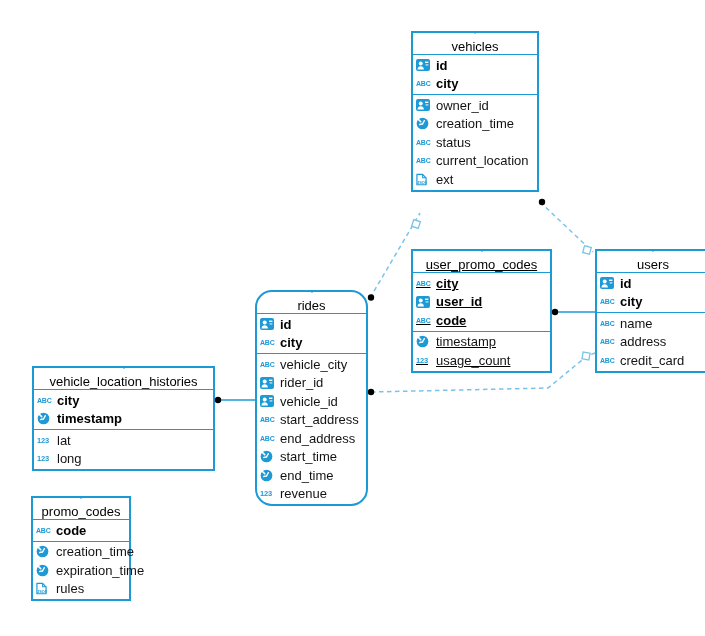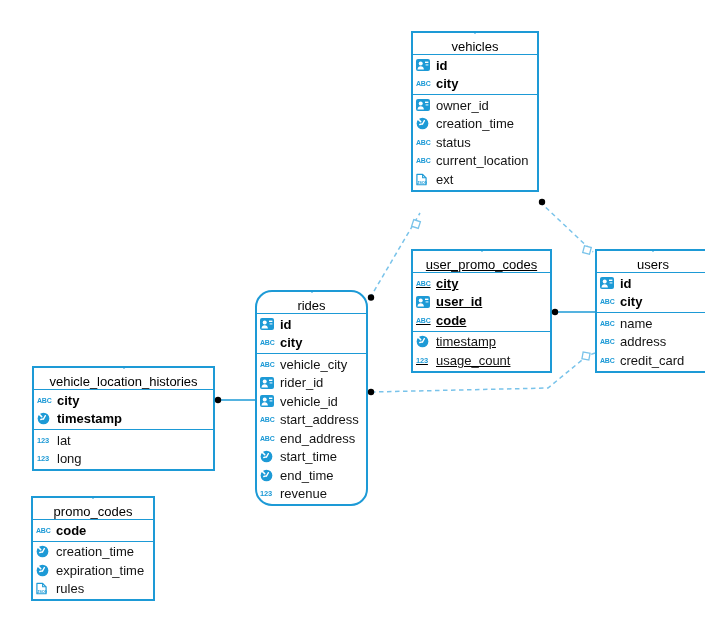--- a/index.html
+++ b/index.html
@@ -25,21 +25,21 @@
   .ic{width:18px;flex:0 0 18px;display:flex;align-items:center;justify-content:flex-start;}
   .tic{font-size:7px;font-weight:700;color:#1d9ad6;letter-spacing:-0.2px;}
   .nic{font-size:7.5px;font-weight:600;color:#1d9ad6;letter-spacing:-0.2px;}
   svg.i{display:block;}
   
   #t-vehicles{left:411px;top:31px;width:128px;}
   #t-user-promo-codes{left:411px;top:249px;width:141px;text-decoration:underline;}
   #t-users{left:595px;top:249px;width:116px;}
   #t-rides{left:255px;top:290px;width:113px;border-radius:17px;}
   #t-vlh{left:32px;top:337px;width:183px;margin-top:29px;}
-  #t-promo-codes{left:31px;top:496px;width:124px;}
+  #t-promo-codes{left:31px;top:496px;width:100px;}
   #overlay{position:absolute;left:0;top:0;pointer-events:none;z-index:5;}
   #symbol-defs{position:absolute;width:0;height:0;overflow:hidden;}
 </style>
 </head>
 <body>
 
 <svg id="symbol-defs" aria-hidden="true">
   <defs>
     <symbol id="ic-table" viewBox="0 0 14 12">
       <rect width="14" height="12" rx="2" fill="#1d9ad6"></rect>

